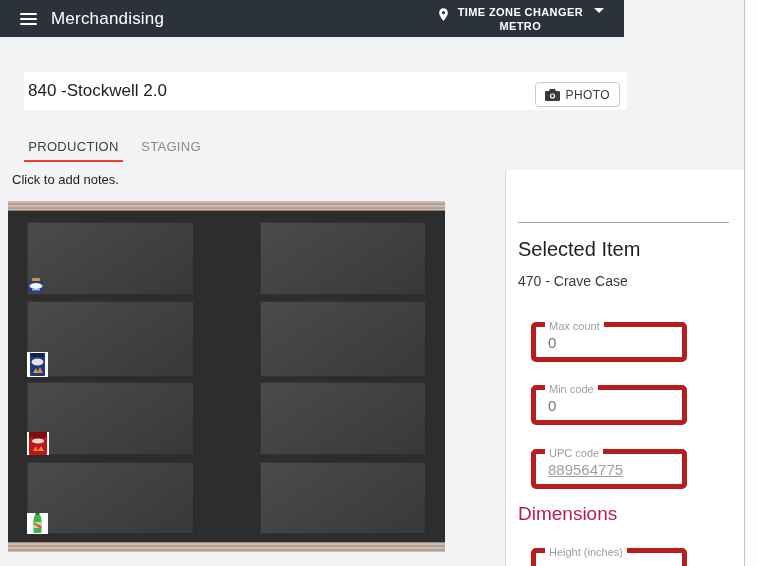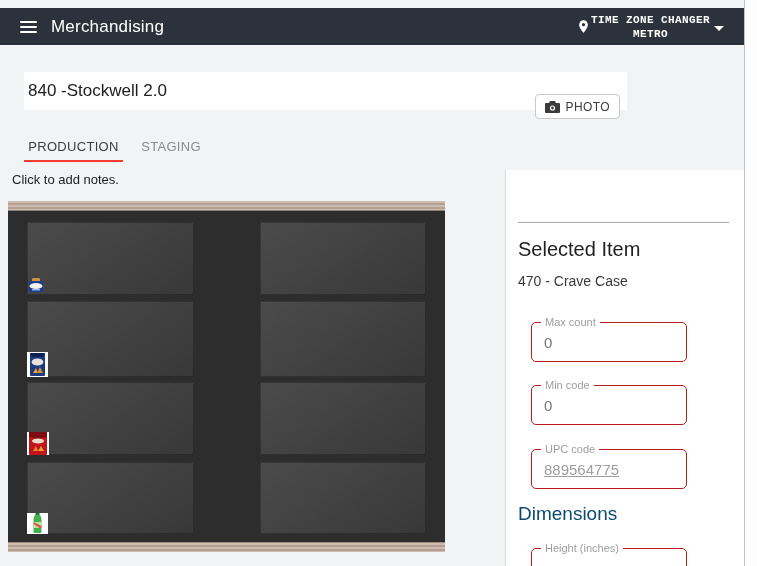--- a/index.html
+++ b/index.html
@@ -5,37 +5,37 @@
   :root{
     --accent:#f23b2c; --topbar-bg:#2b323b; --page-bg:#f1f3f4;
     --shelf-bg:#2d2d2d; --slot-light:#4b4b4b; --slot-dark:#383838;
     --wood-light:#cdbbaf; --wood-dark:#b3a092;
   }
   *{margin:0;padding:0;box-sizing:border-box;}
   body{font-family:"Liberation Sans",sans-serif;background:#fff;}
   #app{position:relative;width:757px;height:566px;overflow:hidden;background:var(--page-bg);}
 
   
-  .topbar{position:absolute;left:0;top:8px;width:744px;height:37px;background:var(--topbar-bg);
+  .topbar{position:absolute;left:0;top:0;width:624px;height:37px;background:var(--topbar-bg);
     display:flex;align-items:center;color:#fff;}
   .hamburger{width:17px;height:12px;margin-left:20px;display:flex;flex-direction:column;
     justify-content:space-between;cursor:pointer;}
   .hamburger span{display:block;height:2px;background:#fff;border-radius:1px;}
   .topbar-title{margin-left:14px;font-size:17px;letter-spacing:.2px;color:#fff;}
-  .topbar-right{margin-left:auto;margin-right:20px;display:flex;align-items:center;cursor:pointer;font-family:Liberation Mono, monospace;}
+  .topbar-right{margin-left:auto;margin-right:20px;display:flex;gap:7px;cursor:pointer;}
   .loc-text{font-size:11px;font-weight:700;letter-spacing:.4px;text-align:center;line-height:14px;}
   .caret{width:0;height:0;border-left:5px solid transparent;border-right:5px solid transparent;
     border-top:5px solid #fff;margin-left:4px;margin-top:3px;}
 
   
   .title-card{position:absolute;left:24px;top:72px;width:603px;height:38px;background:#fff;
     display:flex;align-items:center;}
   .page-title{font-size:17px;color:#202020;margin-left:4px;}
   .photo-btn{position:absolute;right:7px;top:10px;height:25px;padding:0 9px;background:#fff;
-    border:1px solid #c8c8c8;border-radius:4px;display:flex;align-items:center;gap:6px;cursor:pointer;margin-top:12px;}
+    border:1px solid #c8c8c8;border-radius:4px;display:flex;align-items:center;gap:6px;cursor:pointer;}
   .photo-btn .lbl{font-size:12px;color:#3c3c3c;letter-spacing:.4px;}
 
   
   .tabs{position:absolute;left:24px;top:122px;height:28px;display:flex;}
   .tab{height:28px;display:flex;align-items:center;justify-content:center;font-size:13px;
     letter-spacing:.3px;cursor:pointer;position:relative;margin-top:10px;}
   .tab.active{width:99px;color:#3d3d3d;}
   .tab.inactive{width:96px;color:#8a8a8a;}
   .tab.active::after{content:"";position:absolute;left:0;right:0;bottom:-2px;height:2px;background:var(--accent);}
 
@@ -52,28 +52,28 @@
     box-shadow:inset 0 0 0 1px rgba(0,0,0,.25);cursor:pointer;}
   .product{position:absolute;left:0;bottom:0;display:block;cursor:pointer;}
   .p-butter-tub{left:1px;bottom:3px;}
 
   
   .panel{position:absolute;left:505px;top:170px;width:239px;height:500px;background:#fff;
     border-left:1px solid #dadada;}
   .panel-divider{position:absolute;left:12px;top:52px;width:211px;height:1px;background:#a8a8a8;}
   .panel-heading{position:absolute;left:12px;top:68px;font-size:20px;color:#1f1f1f;}
   .panel-subtitle{position:absolute;left:12px;top:103px;font-size:14px;color:#3a3a3a;}
-  .field{position:absolute;left:25px;width:156px;height:40px;border:1px solid #b91c1c;border-radius:5px;
+  .field{position:absolute;left:25px;width:156px;height:40px;border:5px solid #b91c1c;border-radius:5px;
     background:#fff;}
   .field-label{position:absolute;top:-7px;left:9px;background:#fff;padding:0 4px;font-size:11px;color:#9e9e9e;}
   .field-value{display:block;width:100%;height:100%;border:0;outline:0;background:transparent;
     padding:0 12px;font-size:15px;color:#757575;font-family:"Liberation Sans",sans-serif;}
   .field-value.muted{color:#9e9e9e;text-decoration:underline;}
   .f-max{top:152px;} .f-min{top:215px;} .f-upc{top:279px;} .f-height{top:378px;}
-  .dim-heading{position:absolute;left:12px;top:333px;font-size:19px;color:#0c4a6e;}
+  .dim-heading{position:absolute;left:12px;top:333px;font-size:19px;color:#be185d;}
 
   
   .scroll-strip{position:absolute;left:744px;top:0;width:13px;height:566px;background:#fdfdfd;
     border-left:1px solid #c4c4c4;}
 </style>
 </head>
 <body>
 
 <div id="app">
 

